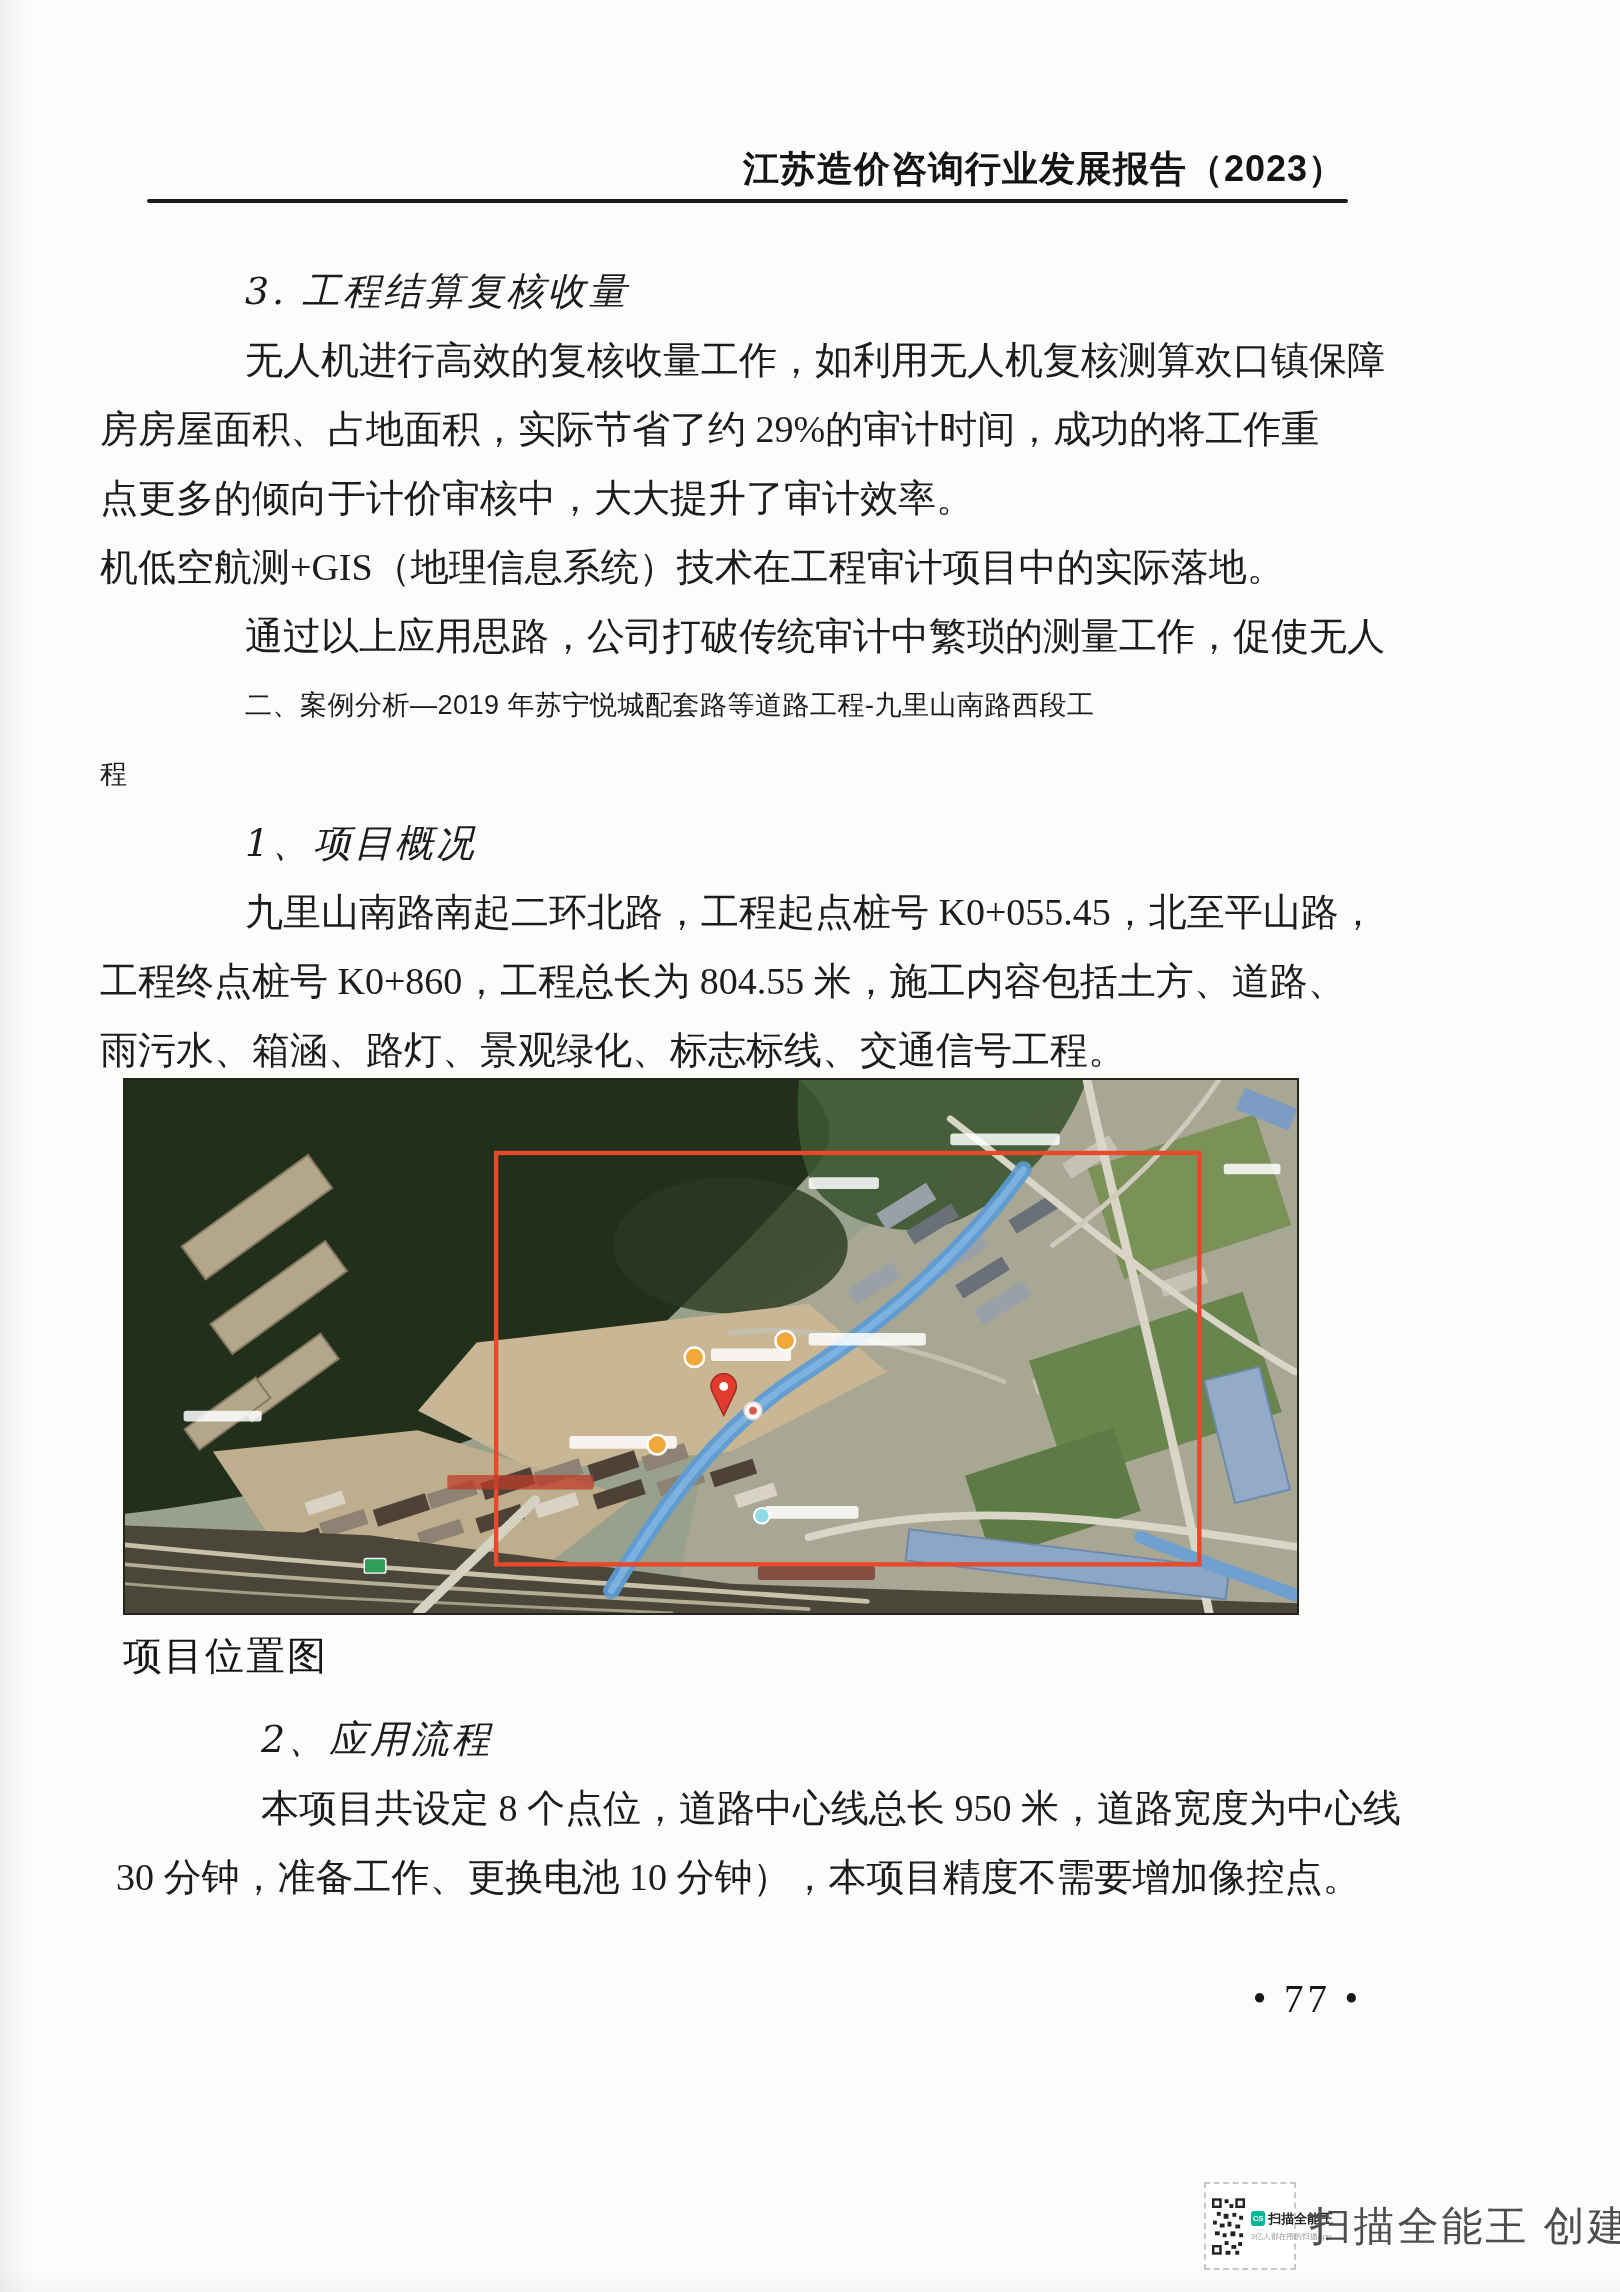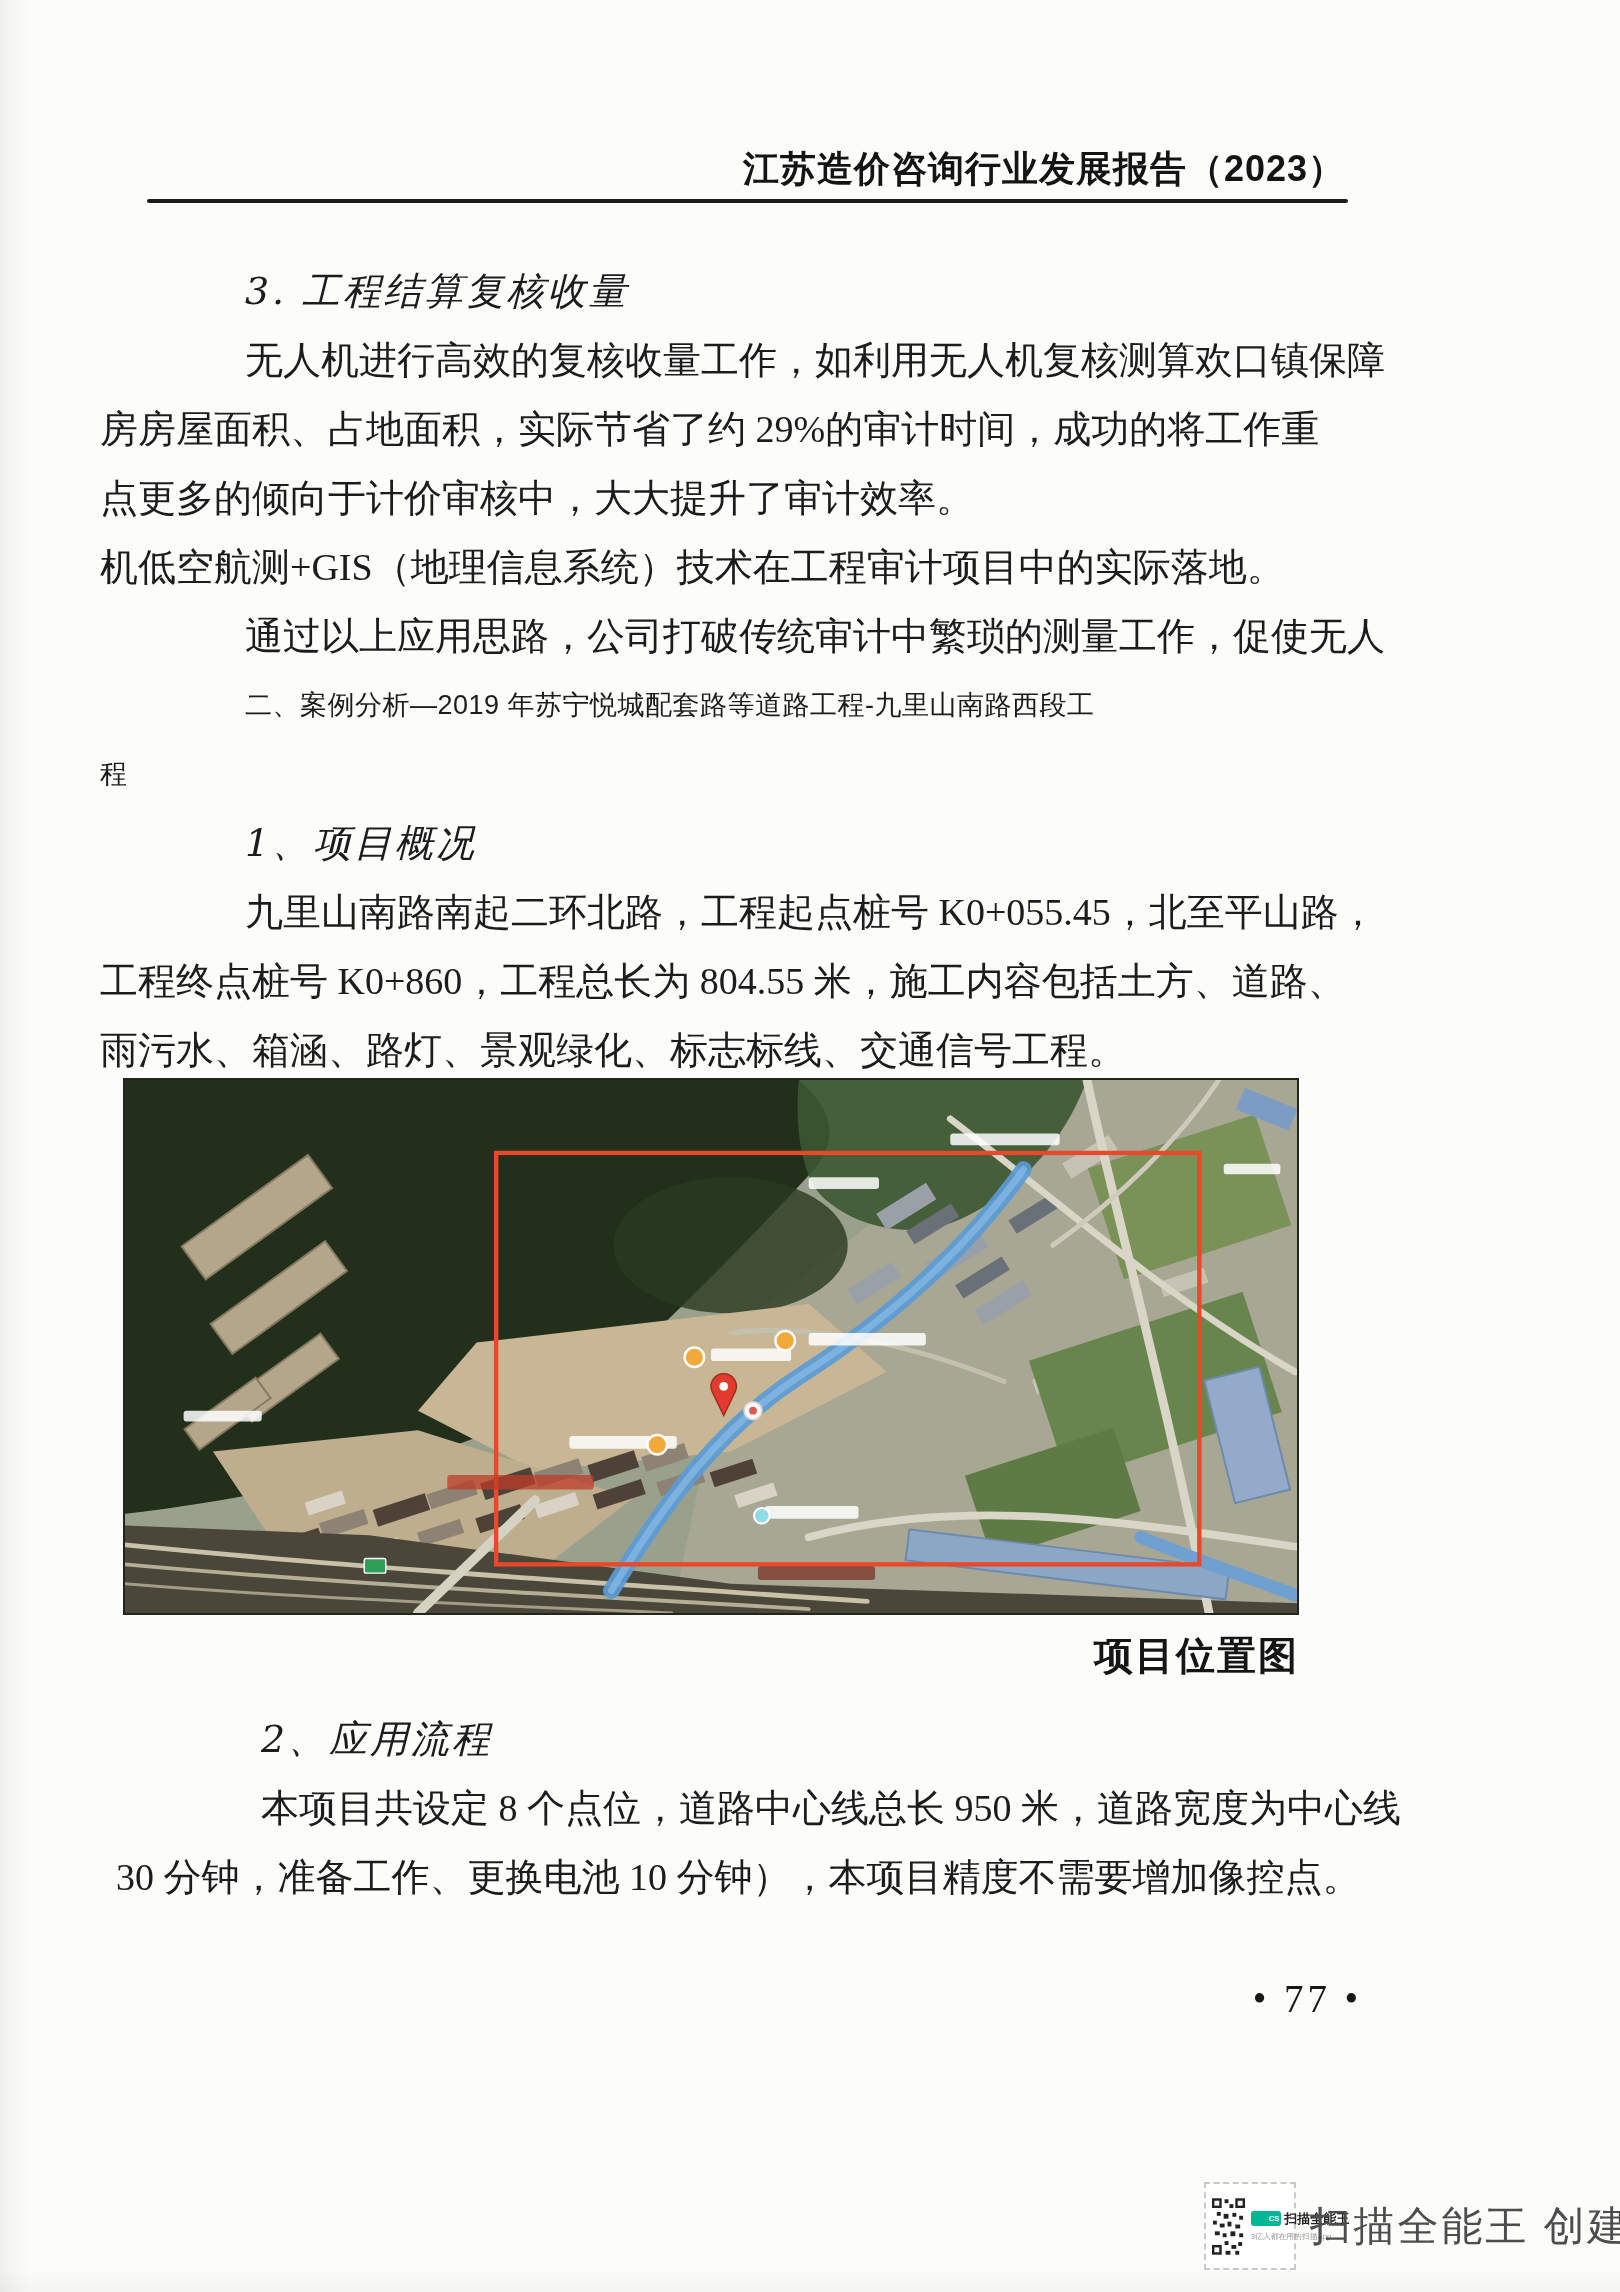--- a/index.html
+++ b/index.html
@@ -37,22 +37,22 @@
   .boldhead{
     font-family:"Liberation Sans","DejaVu Sans",sans-serif;
     font-weight:normal;font-size:27px;letter-spacing:0.5px;
   }
   .map-wrap{
     position:absolute;left:123px;top:1078px;width:1176px;height:537px;
     border:2px solid #23251d;background:#98a08c;box-sizing:border-box;
   }
   .map-wrap svg{display:block;width:100%;height:100%;}
   .figure-caption{
-    position:absolute;left:123px;top:1629px;width:1176px;text-align:right;
-    font-family:"Liberation Sans","DejaVu Sans",sans-serif;font-weight:bold;
+    position:absolute;left:123px;top:1629px;width:1176px;text-align:left;
+    font-family:"Liberation Sans","DejaVu Sans",sans-serif;font-weight:normal;
     font-size:39px;letter-spacing:2px;color:#151515;
   }
   .bodytext2{
     position:absolute;left:116px;top:1705px;width:1215px;
     font-size:38px;line-height:69px;white-space:nowrap;
   }
   .bodytext2 .line{height:69px;}
   .page-number{
     position:absolute;top:1976px;left:1137px;width:225px;text-align:right;
     font-size:39px;letter-spacing:3.9px;color:#171717;
@@ -64,21 +64,21 @@
   .wm-box{
     width:92px;height:88px;border:2px dashed #c8c8c8;background:#fff;
     box-sizing:border-box;padding:5.9px 4.9px;display:flex;gap:4.9px;align-items:center;
   }
   .wm-qr{width:35px;height:65px;flex:none;}
   .wm-col{display:flex;flex-direction:column;justify-content:center;gap:3.9px;min-width:0;}
   .wm-logo-row{display:flex;align-items:center;gap:2.9px;}
   .wm-logo{
     width:14.7px;height:14.7px;border-radius:2.9px;flex:none;
     display:flex;align-items:center;justify-content:center;
-    color:#fff;font-family:"Liberation Sans",sans-serif;font-weight:bold;font-size:7.8px;padding-left:16px;
+    color:#fff;font-family:"Liberation Sans",sans-serif;font-weight:bold;font-size:7.8px;
   }
   .wm-app{
     font-family:"Liberation Sans","DejaVu Sans",sans-serif;font-weight:bold;
     font-size:13px;color:#222;white-space:nowrap;
   }
   .wm-tagline{
     font-family:"Liberation Sans","DejaVu Sans",sans-serif;
     font-size:7.8px;color:#9a9a9a;white-space:nowrap;
   }
   .wm-label{

